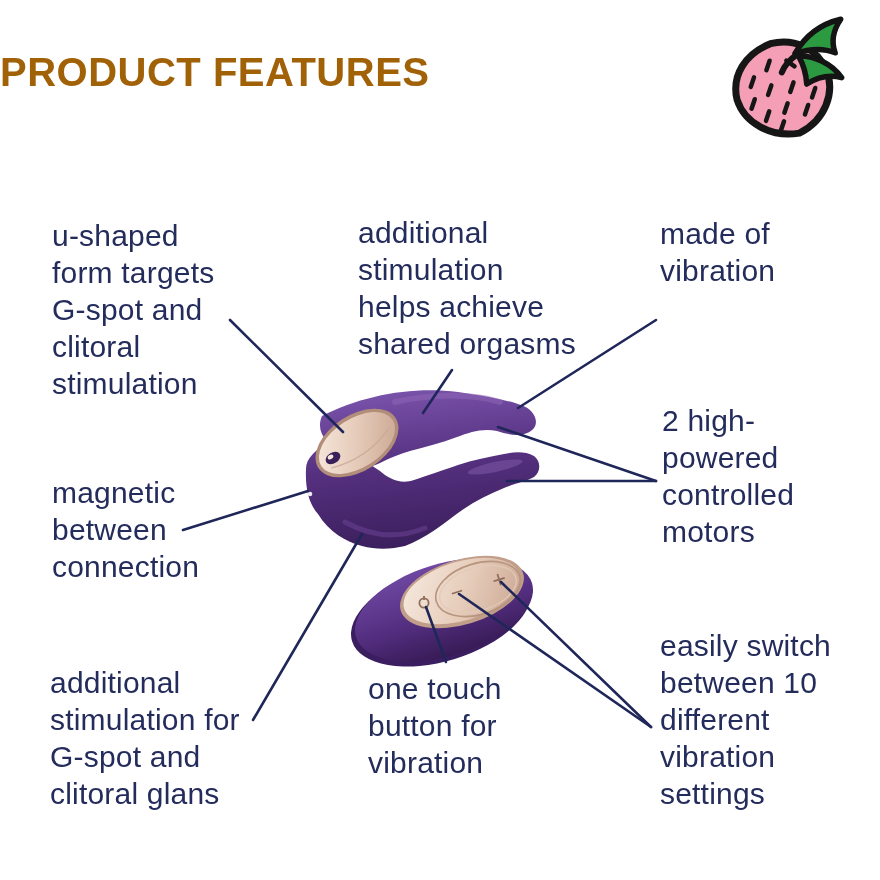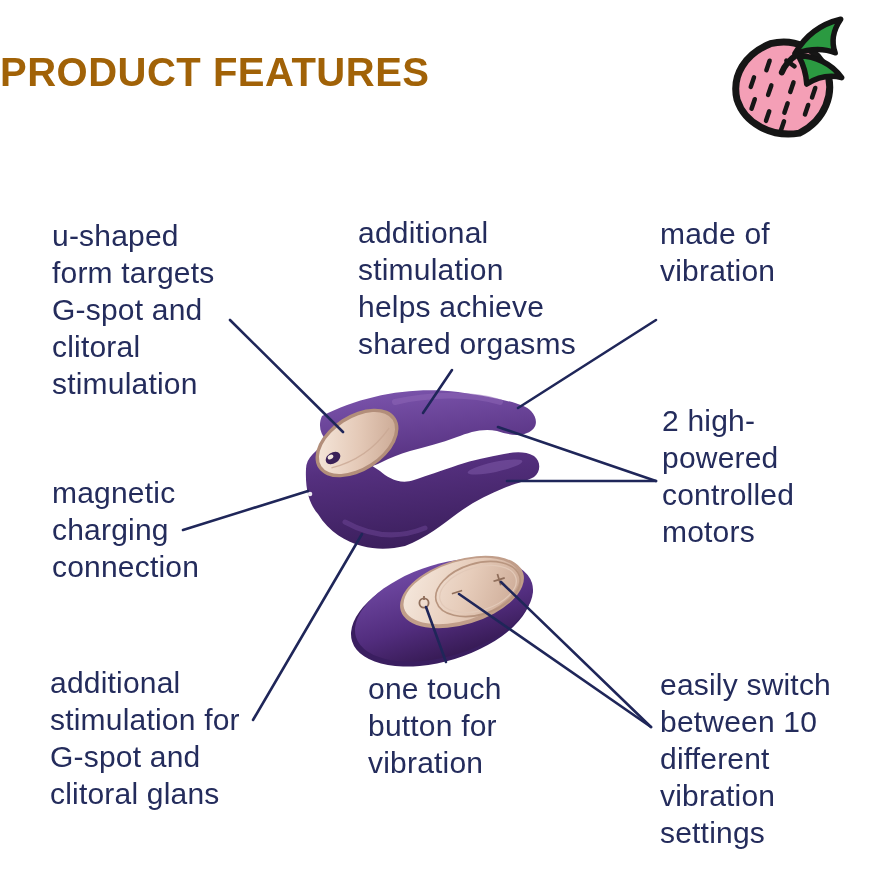--- a/index.html
+++ b/index.html
@@ -158,35 +158,35 @@
       <div>vibration</div>
     </div>
   <div class="callout" style="left:662px;top:402px;">
       <div>2 high-</div>
       <div>powered</div>
       <div>controlled</div>
       <div>motors</div>
     </div>
   <div class="callout" style="left:52px;top:474px;">
       <div>magnetic</div>
-      <div>charging</div>
+      <div>between</div>
       <div>connection</div>
     </div>
   <div class="callout" style="left:50px;top:664px;">
       <div>additional</div>
       <div>stimulation for</div>
       <div>G-spot and</div>
       <div>clitoral glans</div>
     </div>
   <div class="callout" style="left:368px;top:670px;">
       <div>one touch</div>
       <div>button for</div>
       <div>vibration</div>
     </div>
-  <div class="callout" style="left:660px;top:627px;margin-top:39px;">
+  <div class="callout" style="left:660px;top:627px;">
       <div>easily switch</div>
       <div>between 10</div>
       <div>different</div>
       <div>vibration</div>
       <div>settings</div>
     </div>
 
 </div>
 
 </body></html>

